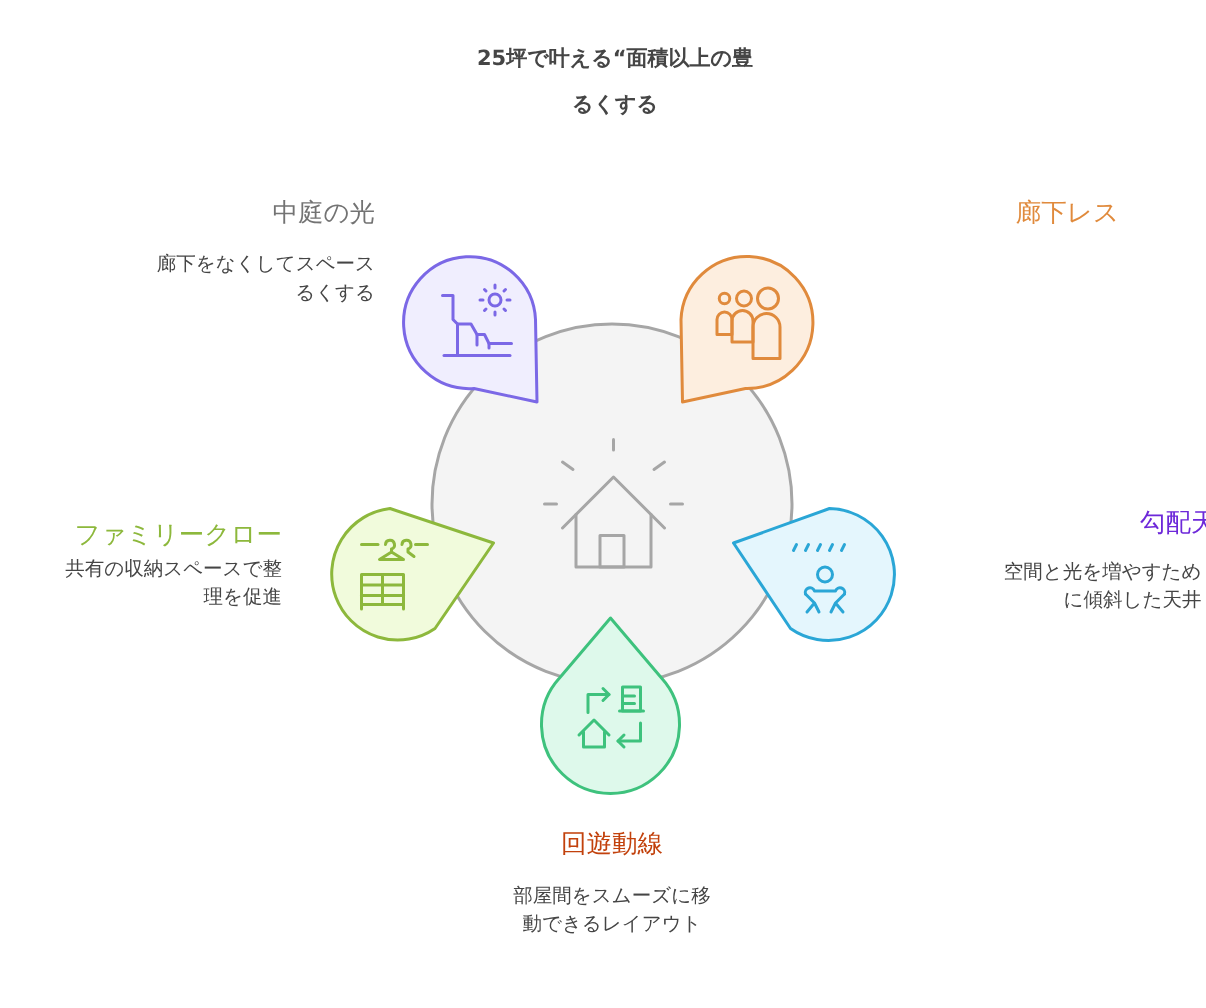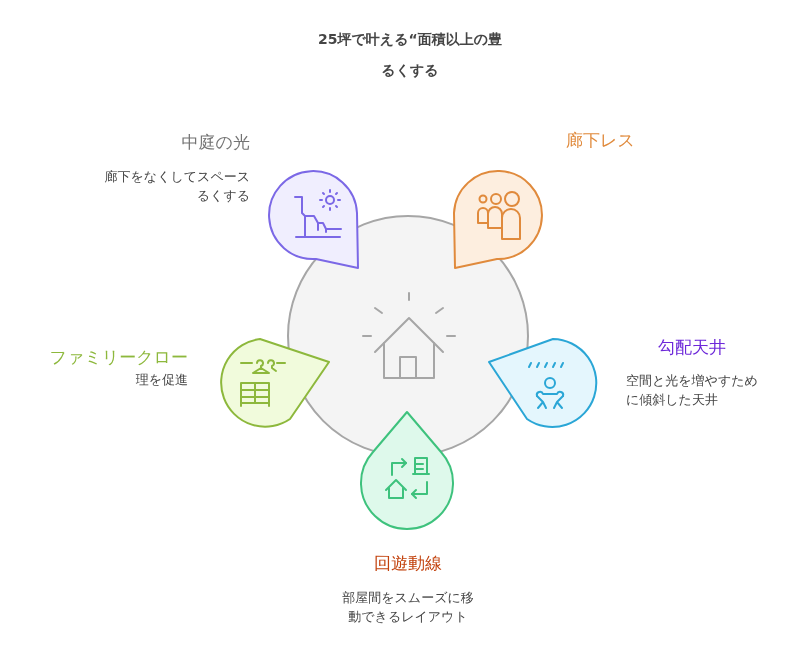--- a/index.html
+++ b/index.html
@@ -37,21 +37,21 @@
       font-size: 17px;
       line-height: 24px;
     }
     .desc {
       position: absolute;
       font-size: 13px;
       line-height: 19px;
       color: #454545;
     }
     .right { text-align: right; }
-    .left { text-align: left; font-family: Liberation Mono, monospace; }
+    .left { text-align: right; }
     .center { text-align: center; }
   </style>
 </head>
 <body>
 
 <div class="title">
   <span>25坪で叶える“面積以上の豊</span>
   <span>るくする</span>
 </div>
 
@@ -157,20 +157,21 @@
 </div>
 
 <div class="label left" style="left:566px; top:130px; width:180px; color:#e08a3c;">廊下レス</div>
 <div class="desc left" style="left:566px; top:167px; width:190px;">
 </div>
 
 <div class="label right" style="left:10px; top:305px; width:178px; color:#8db83c;margin-top:40px;">
   <div>ファミリークロー</div>
 </div>
 <div class="desc right" style="left:10px; top:370px; width:178px;">
+  <div>共有の収納スペースで整</div>
   <div>理を促進</div>
 </div>
 
 <div class="label left" style="left:658px; top:337px; width:170px; color:#6d28d9;">勾配天井</div>
 <div class="desc left" style="left:626px; top:372px; width:175px;">
   <div>空間と光を増やすため</div>
   <div>に傾斜した天井</div>
 </div>
 
 <div class="label center" style="left:310px; top:551px; width:196px; color:#c2410c;">回遊動線</div>

